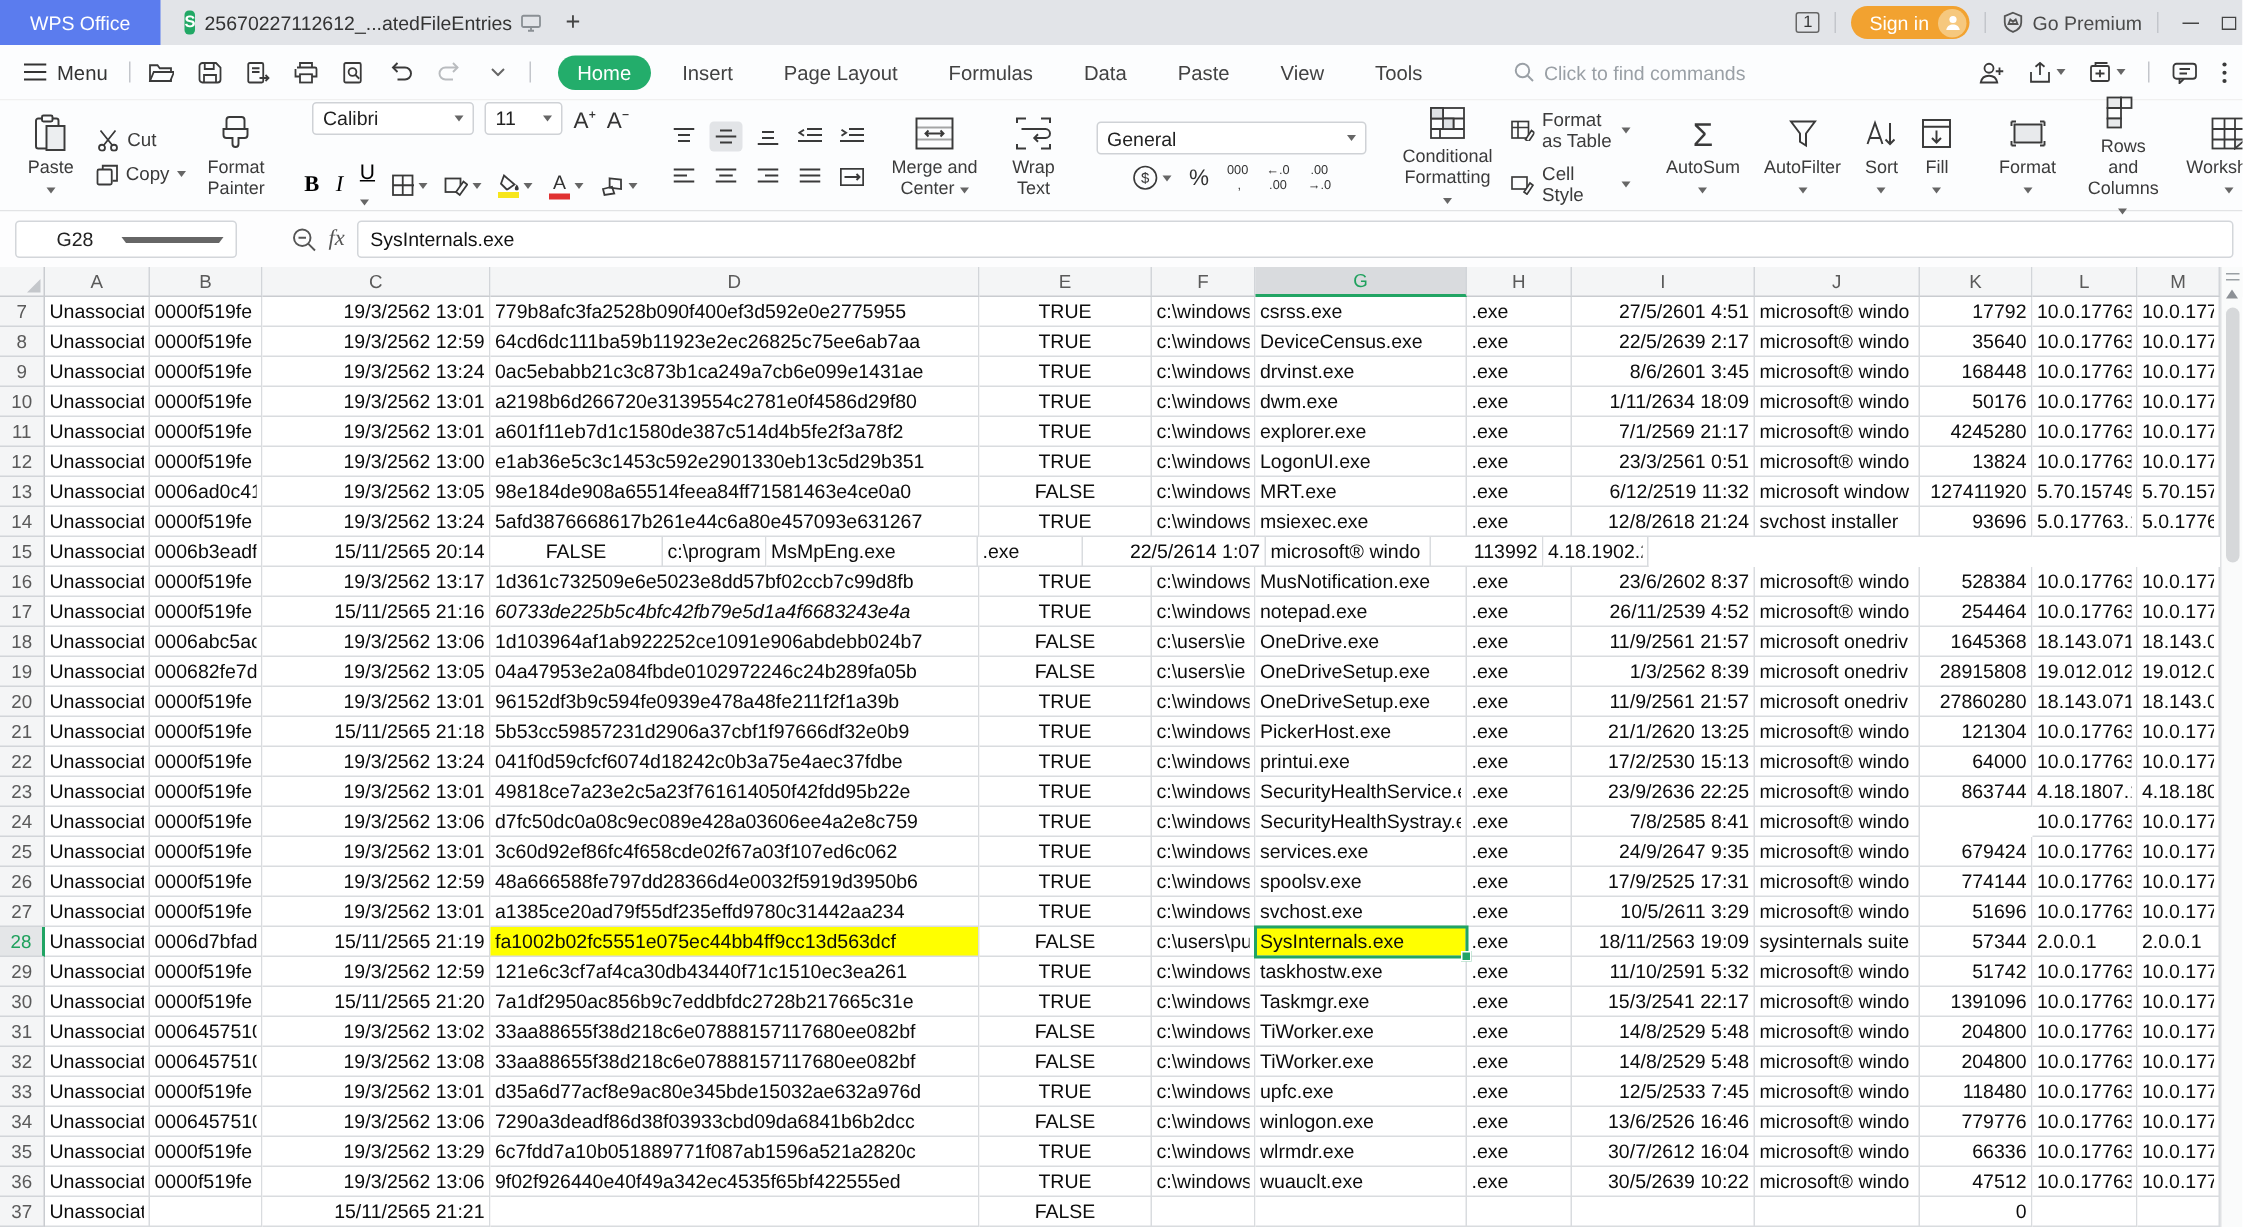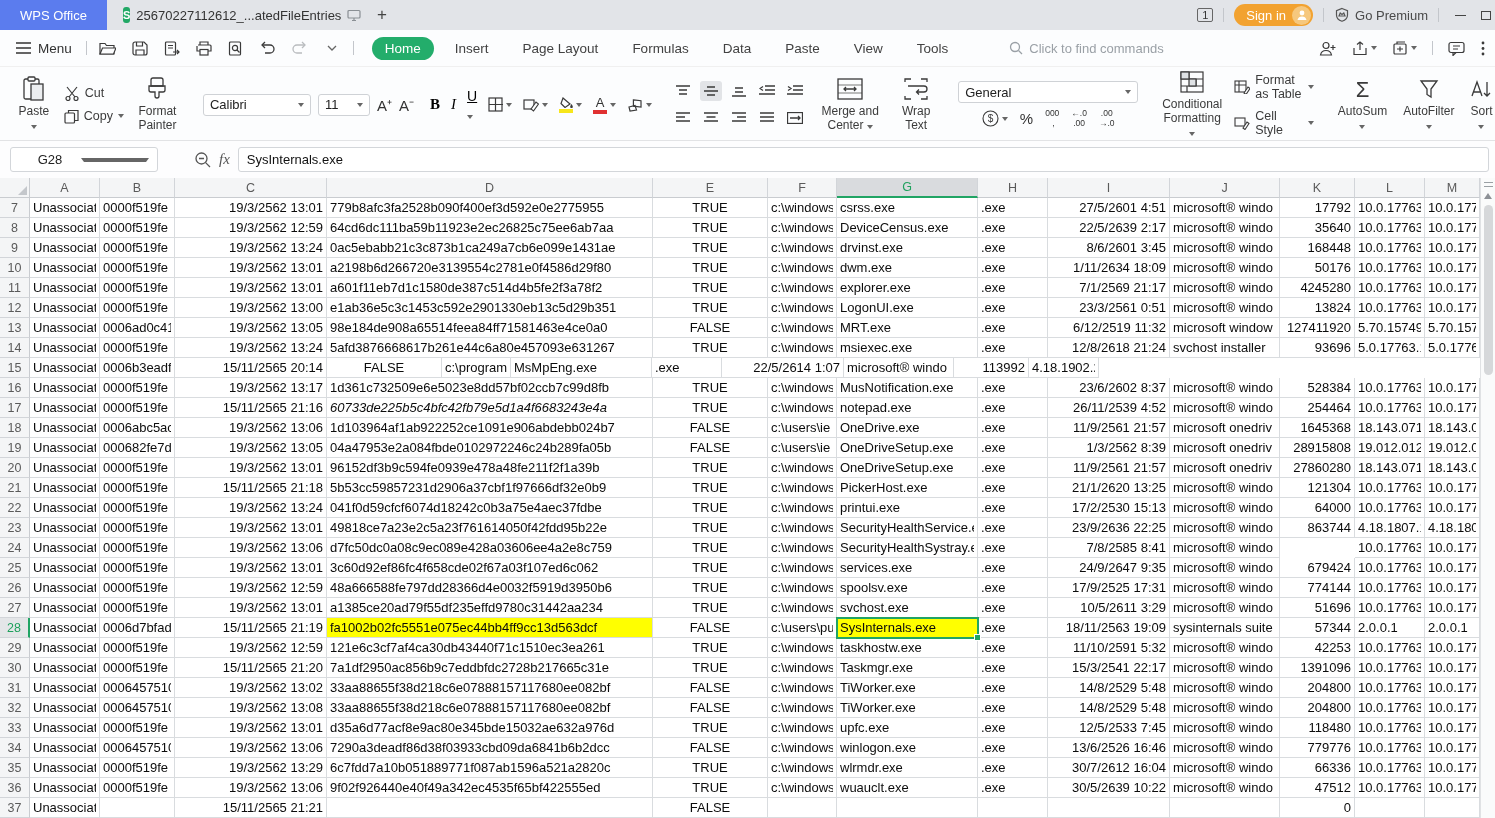--- a/index.html
+++ b/index.html
@@ -40,21 +40,21 @@
   .caret { width:0; height:0; border-left:3.5px solid transparent; border-right:3.5px solid transparent; border-top:4px solid #666; display:inline-block; }
 
   
   .ribbon { height:74px; background:#fcfdfe; border-bottom:1px solid #e2e3e5; display:flex; align-items:stretch; padding:4px 0 2px 2px; }
   .rsec { display:flex; align-items:center; gap:8px; padding:0 10px; }
   .rdiv { width:1px; background:#e7e8ea; margin:5px 0; }
   .bigbtn { display:flex; flex-direction:column; align-items:center; justify-content:center; gap:3px; font-size:12px; color:#3b3b3b; text-align:center; line-height:1.15; padding:2px 4px; }
   .bigbtn .ic { height:26px; }
   .smallcol { display:flex; flex-direction:column; justify-content:center; gap:8px; }
   .smallbtn { display:flex; align-items:center; gap:5px; font-size:12.5px; color:#3b3b3b; }
-  .fontsec { display:flex; justify-content:flex-end; gap:16px; }
+  .fontsec { display:flex; flex-direction:column; justify-content:center; gap:16px; }
   .frow { display:flex; align-items:center; gap:7px; }
   .combo { border:1px solid #cfd2d6; border-radius:3px; background:#fff; height:22px; display:flex; align-items:center; font-size:13px; color:#222; padding:0 6px; justify-content:space-between; }
   .fmt-b { font-weight:bold; font-size:15px; font-family:"Liberation Serif",serif; }
   .fmt-i { font-style:italic; font-size:15px; font-family:"Liberation Serif",serif; }
   .fmt-u { text-decoration:underline; font-size:14px; }
   .colorbtn { display:flex; flex-direction:column; align-items:center; line-height:1; }
   .colorbar { width:14px; height:4px; margin-top:1px; }
   .alsec { display:flex; flex-direction:column; gap:7px; justify-content:center; }
   .alrow { display:flex; gap:6px; }
   .albtn { width:22px; height:20px; display:flex; align-items:center; justify-content:center; border-radius:3px; }
@@ -1563,21 +1563,21 @@
         <div class="cell al" style="width: 70px;">
           <span>.exe</span>
         </div>
         <div class="cell ar" style="width: 122px;">
           <span>11/10/2591 5:32</span>
         </div>
         <div class="cell al" style="width: 110px;">
           <span>microsoft® windo</span>
         </div>
         <div class="cell ar" style="width: 75px;">
-          <span>42253</span>
+          <span>51742</span>
         </div>
         <div class="cell al" style="width: 70px;">
           <span>10.0.17763.</span>
         </div>
         <div class="cell al" style="width: 55px;">
           <span>10.0.177</span>
         </div>
       </div>
       <div class="grow">
         <div class="rowhead">30</div>

